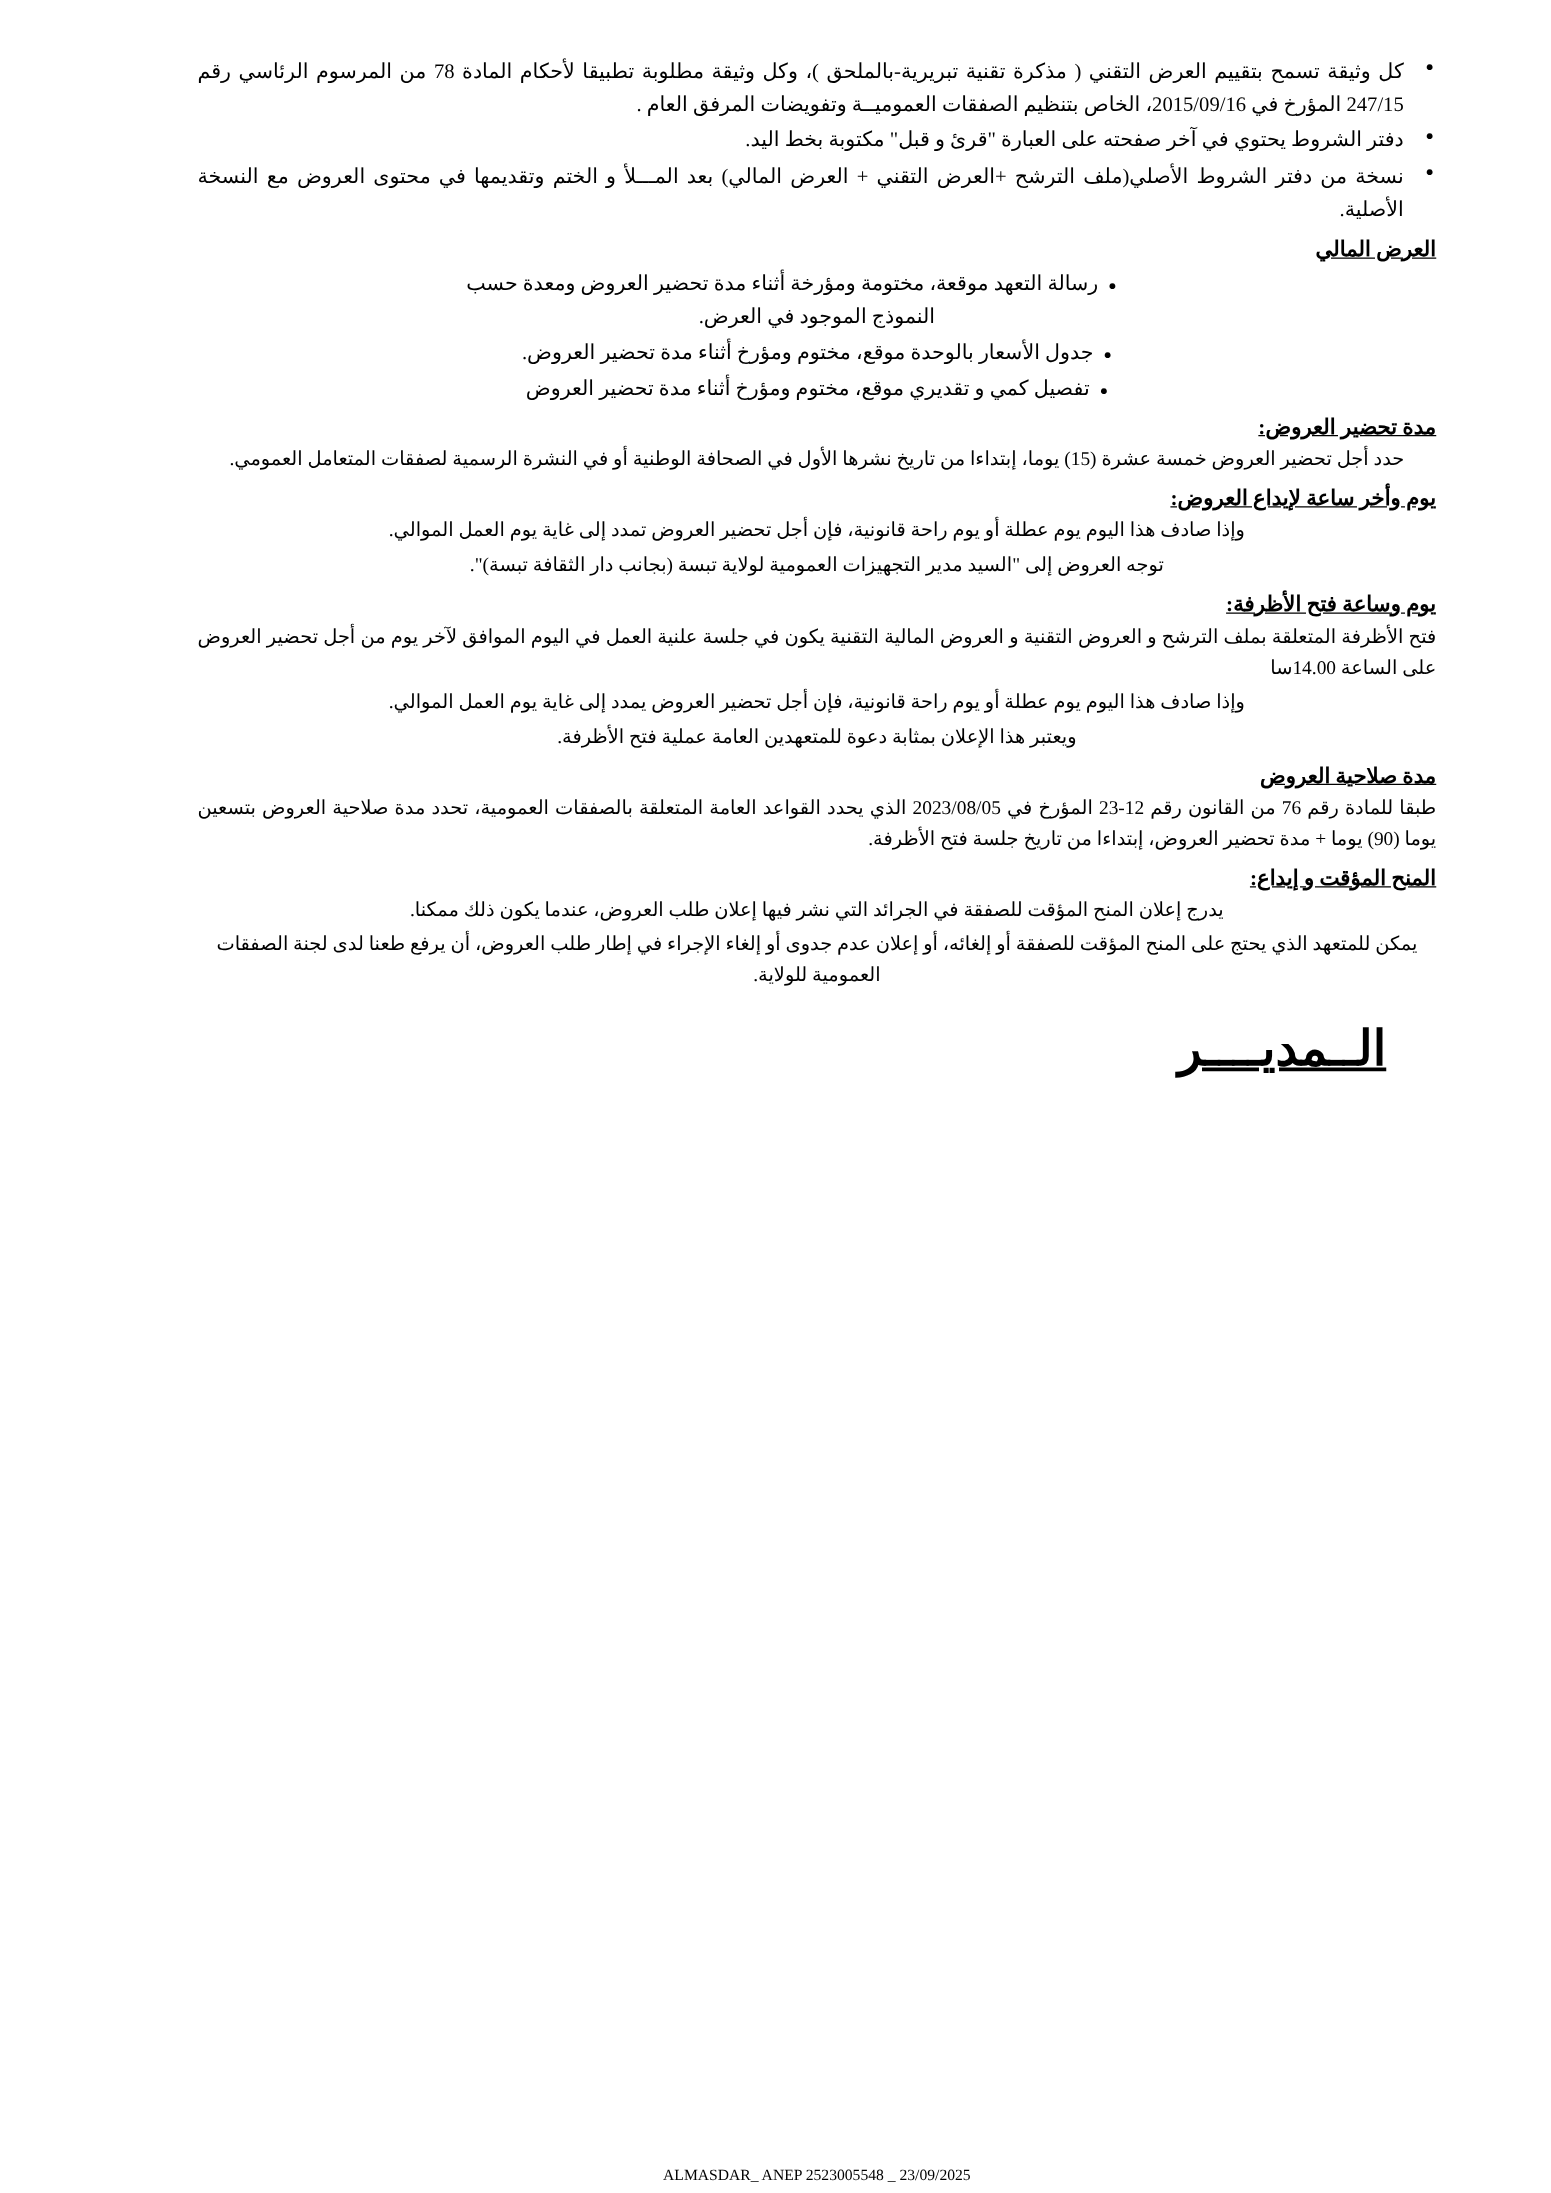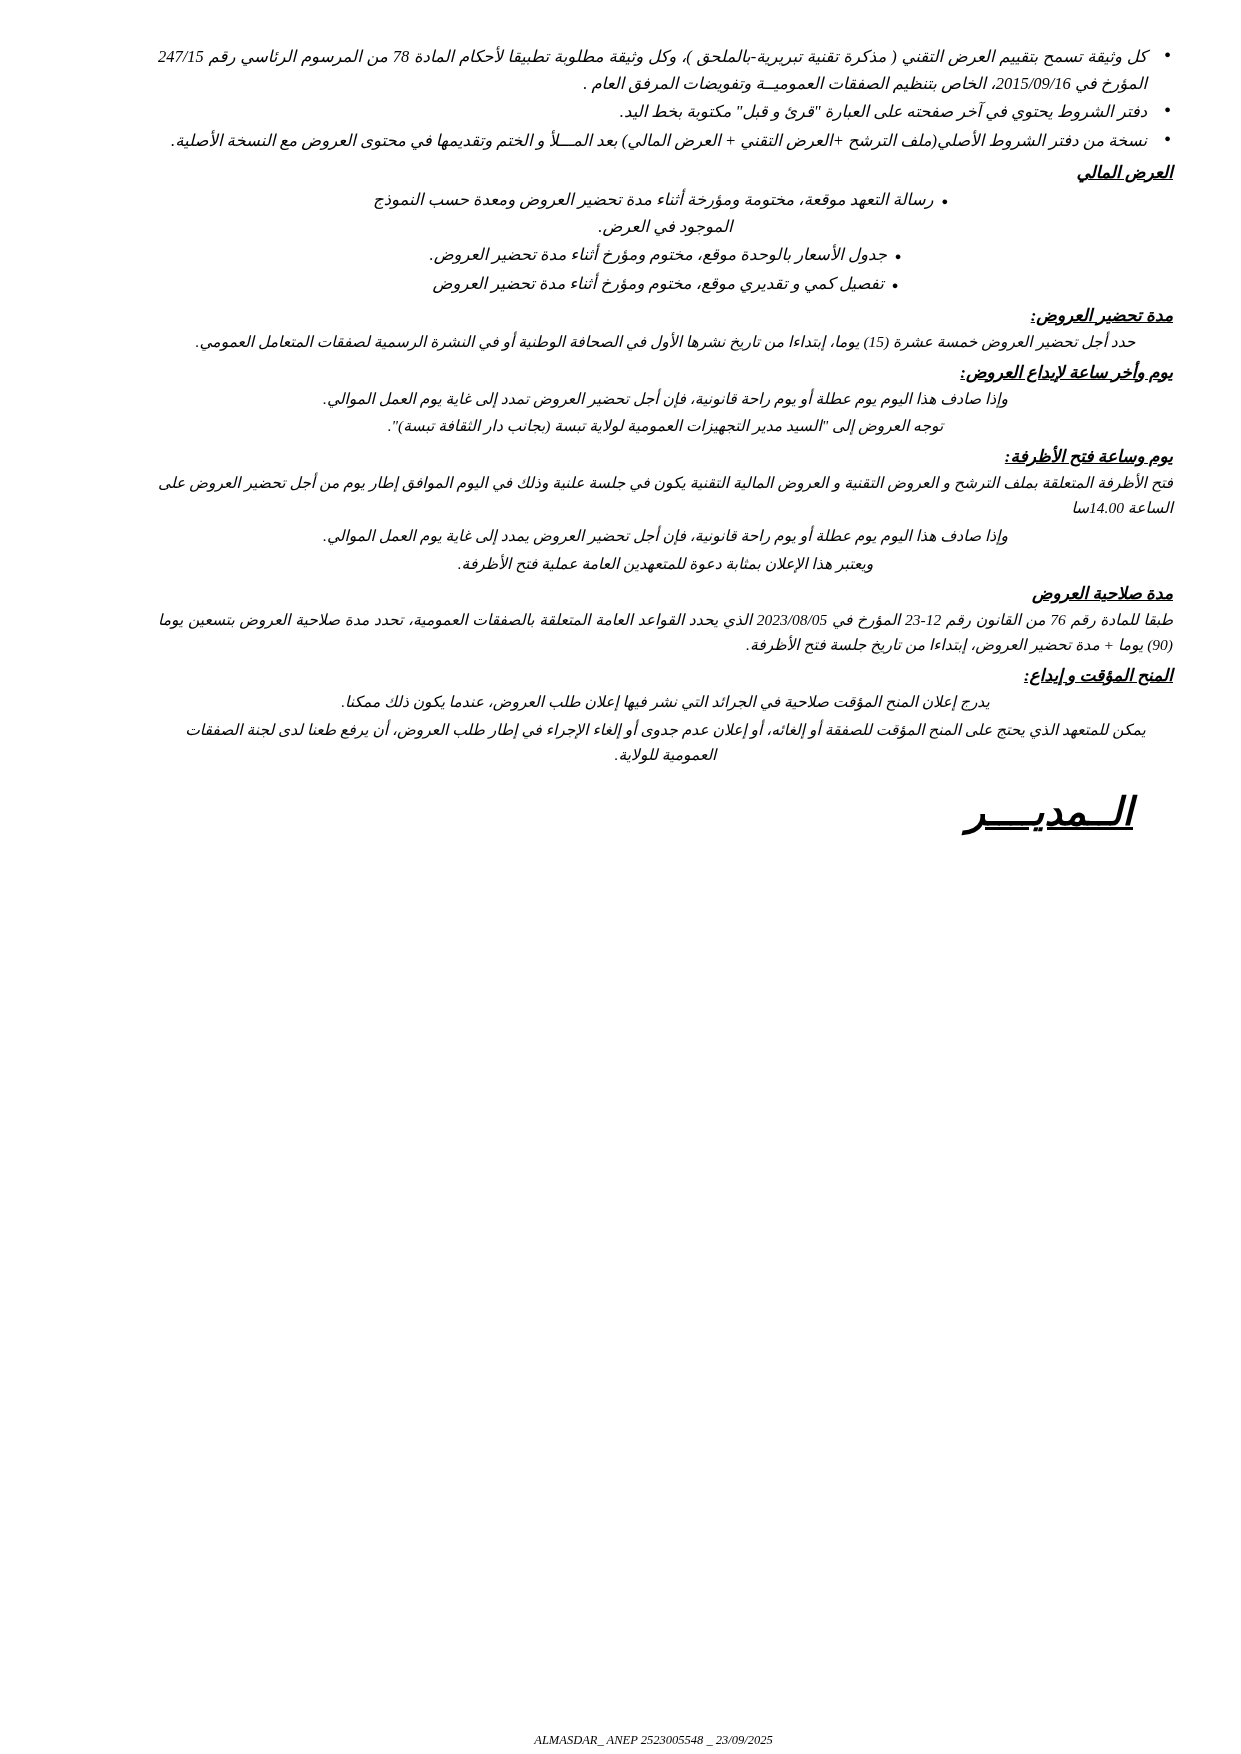--- a/index.html
+++ b/index.html
@@ -12,22 +12,21 @@
     height: 1754px;
     position: relative;
     font-family: "Liberation Serif", "DejaVu Serif", serif;
     color: #000000;
   }
   .page {
     position: relative;
     width: 1175px;
     height: 1754px;
     box-sizing: border-box;
-    padding: 44px 68px 0 92px;
-    font-style: italic;
+    padding: 44px 92px 0 92px;
   }
   .bullets {
     list-style: none;
     margin: 0;
     padding: 0;
   }
   .bullets li {
     position: relative;
     padding-right: 26px;
     margin-bottom: 2px;
@@ -118,27 +117,27 @@
   </div>
 
   <div class="heading">مدة تحضير العروض:</div>
   <p class="para center-ish">حدد أجل تحضير العروض خمسة عشرة (15) يوما، إبتداءا من تاريخ نشرها الأول في الصحافة الوطنية أو في النشرة الرسمية لصفقات المتعامل العمومي.</p>
 
   <div class="heading">يوم وأخر ساعة لإيداع العروض:</div>
   <p class="para center-ish">وإذا صادف هذا اليوم يوم عطلة أو يوم راحة قانونية، فإن أجل تحضير العروض تمدد إلى غاية يوم العمل الموالي.</p>
   <p class="para center-ish">توجه العروض إلى "السيد مدير التجهيزات العمومية لولاية تبسة (بجانب دار الثقافة تبسة)".</p>
 
   <div class="heading">يوم وساعة فتح الأظرفة:</div>
-  <p class="para">فتح الأظرفة المتعلقة بملف الترشح و العروض التقنية و العروض المالية التقنية يكون في جلسة علنية وذلك في اليوم الموافق إطار يوم من أجل تحضير العروض على الساعة 14.00سا</p>
+  <p class="para">فتح الأظرفة المتعلقة بملف الترشح و العروض التقنية و العروض المالية التقنية يكون في جلسة علنية العمل في اليوم الموافق لآخر يوم من أجل تحضير العروض على الساعة 14.00سا</p>
   <p class="para center-ish">وإذا صادف هذا اليوم يوم عطلة أو يوم راحة قانونية، فإن أجل تحضير العروض يمدد إلى غاية يوم العمل الموالي.</p>
   <p class="para center-ish">ويعتبر هذا الإعلان بمثابة دعوة للمتعهدين العامة عملية فتح الأظرفة.</p>
 
   <div class="heading">مدة صلاحية العروض</div>
   <p class="para">طبقا للمادة رقم 76 من القانون رقم 12-23 المؤرخ في 2023/08/05 الذي يحدد القواعد العامة المتعلقة بالصفقات العمومية، تحدد مدة صلاحية العروض بتسعين يوما (90) يوما + مدة تحضير العروض، إبتداءا من تاريخ جلسة فتح الأظرفة.</p>
 
   <div class="heading">المنح المؤقت و إيداع:</div>
-  <p class="para center-ish">يدرج إعلان المنح المؤقت صلاحية في الجرائد التي نشر فيها إعلان طلب العروض، عندما يكون ذلك ممكنا.</p>
+  <p class="para center-ish">يدرج إعلان المنح المؤقت للصفقة في الجرائد التي نشر فيها إعلان طلب العروض، عندما يكون ذلك ممكنا.</p>
   <p class="para center-ish">يمكن للمتعهد الذي يحتج على المنح المؤقت للصفقة أو إلغائه، أو إعلان عدم جدوى أو إلغاء الإجراء في إطار طلب العروض، أن يرفع طعنا لدى لجنة الصفقات العمومية للولاية.</p>
 
   <div class="signature">الــمديــــر</div>
 
   <div class="footer">ALMASDAR_ ANEP 2523005548 _ 23/09/2025</div>
 </div>
 
 </body></html>

